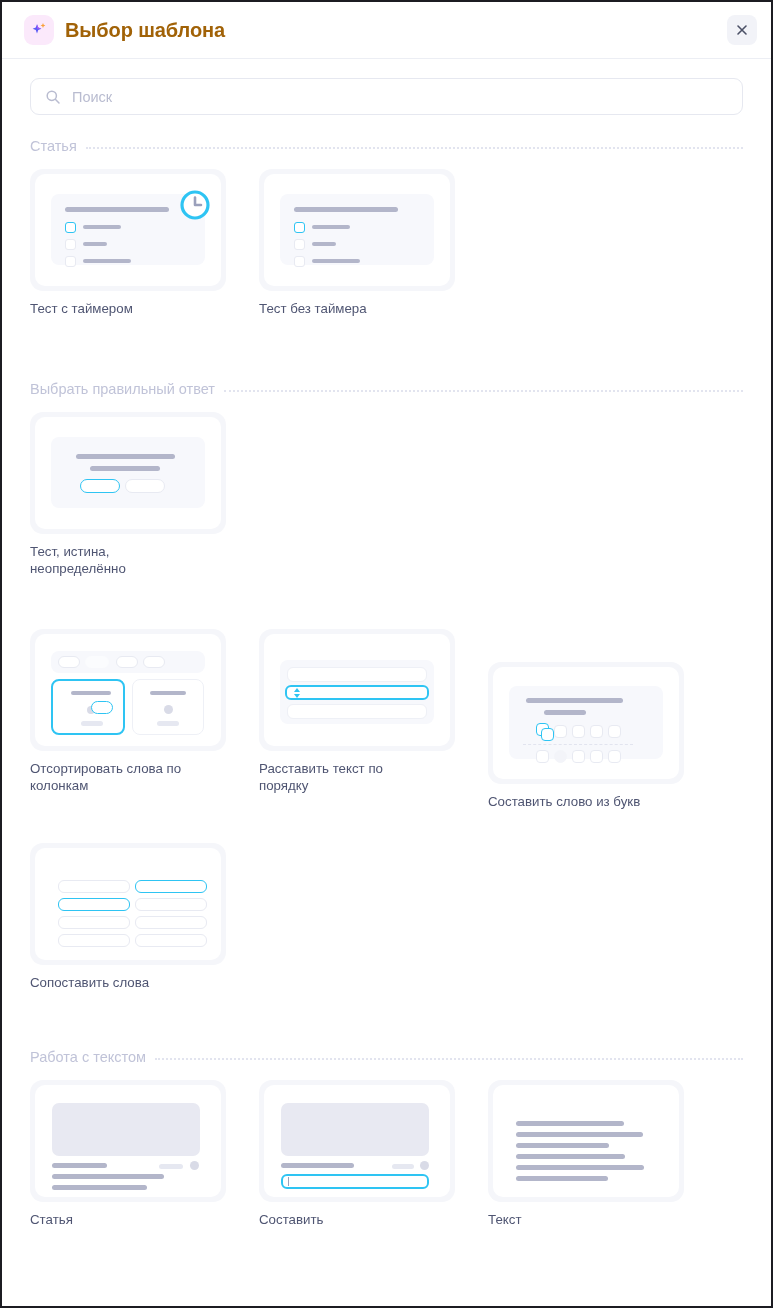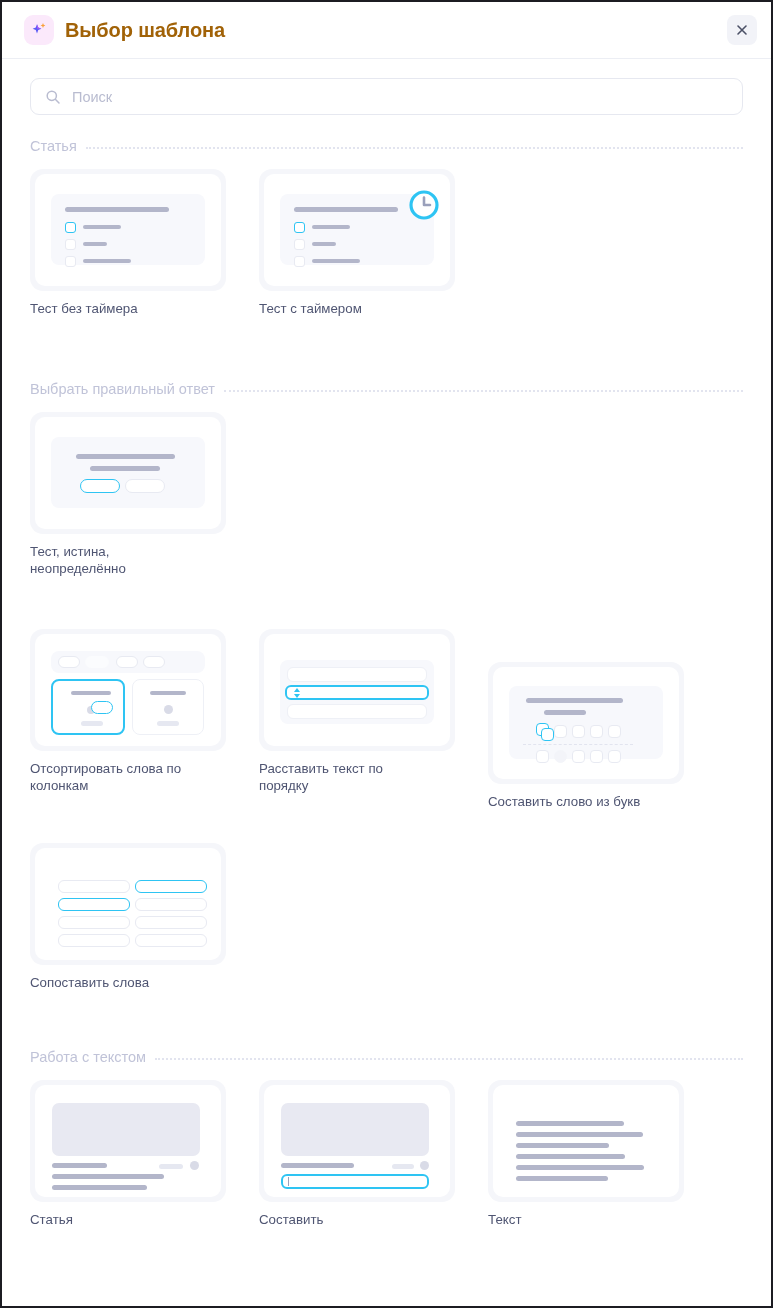--- a/index.html
+++ b/index.html
@@ -230,36 +230,20 @@
       </svg>
       <input class="search-input" type="text" placeholder="Поиск" style="">
     </div>
 
     <div class="section">
       <div class="section-head">
         <div class="section-title">Статья</div>
         <div class="section-dots"></div>
       </div>
       <div class="grid">
-
-        <div class="cell">
-          <div class="card">
-            <div class="card-inner">
-              <div class="panel" style="left:16px;top:20px;right:16px;bottom:21px;"></div>
-              <div class="bar" style="left:30px;top:33px;width:104px;height:5px;"></div>
-              <div class="chk on" style="left:30px;top:48px;"></div>
-              <div class="bar" style="left:48px;top:51px;width:38px;height:4px;"></div>
-              <div class="chk" style="left:30px;top:65px;"></div>
-              <div class="bar" style="left:48px;top:68px;width:24px;height:4px;"></div>
-              <div class="chk" style="left:30px;top:82px;"></div>
-              <div class="bar" style="left:48px;top:85px;width:48px;height:4px;"></div>
-            </div>
-          </div>
-          <div class="card-label">Тест без таймера</div>
-        </div>
 
         <div class="cell">
           <div class="card">
             <div class="card-inner">
               <div class="panel" style="left:16px;top:20px;right:16px;bottom:21px;"></div>
               <div class="bar" style="left:30px;top:33px;width:104px;height:5px;"></div>
               <div class="chk on" style="left:30px;top:48px;"></div>
               <div class="bar" style="left:48px;top:51px;width:38px;height:4px;"></div>
               <div class="chk" style="left:30px;top:65px;"></div>
               <div class="bar" style="left:48px;top:68px;width:24px;height:4px;"></div>
@@ -267,20 +251,36 @@
               <div class="bar" style="left:48px;top:85px;width:48px;height:4px;"></div>
               <svg width="36" height="36" viewBox="0 0 36 36" style="position:absolute;right:8px;top:13px;">
                 <circle cx="18" cy="18" r="13" fill="#fff" stroke="#2ec4f3" stroke-width="3.2"></circle>
                 <path d="M18 10.5 L18 18 L24 18" fill="none" stroke="#9aa0bb" stroke-width="2.6" stroke-linecap="round" stroke-linejoin="round"></path>
               </svg>
             </div>
           </div>
           <div class="card-label">Тест с таймером</div>
         </div>
 
+        <div class="cell">
+          <div class="card">
+            <div class="card-inner">
+              <div class="panel" style="left:16px;top:20px;right:16px;bottom:21px;"></div>
+              <div class="bar" style="left:30px;top:33px;width:104px;height:5px;"></div>
+              <div class="chk on" style="left:30px;top:48px;"></div>
+              <div class="bar" style="left:48px;top:51px;width:38px;height:4px;"></div>
+              <div class="chk" style="left:30px;top:65px;"></div>
+              <div class="bar" style="left:48px;top:68px;width:24px;height:4px;"></div>
+              <div class="chk" style="left:30px;top:82px;"></div>
+              <div class="bar" style="left:48px;top:85px;width:48px;height:4px;"></div>
+            </div>
+          </div>
+          <div class="card-label">Тест без таймера</div>
+        </div>
+
       </div>
     </div>
 
     <div class="section" style="margin-top:63px;">
       <div class="section-head">
         <div class="section-title">Выбрать правильный ответ</div>
         <div class="section-dots"></div>
       </div>
       <div class="grid">
 

